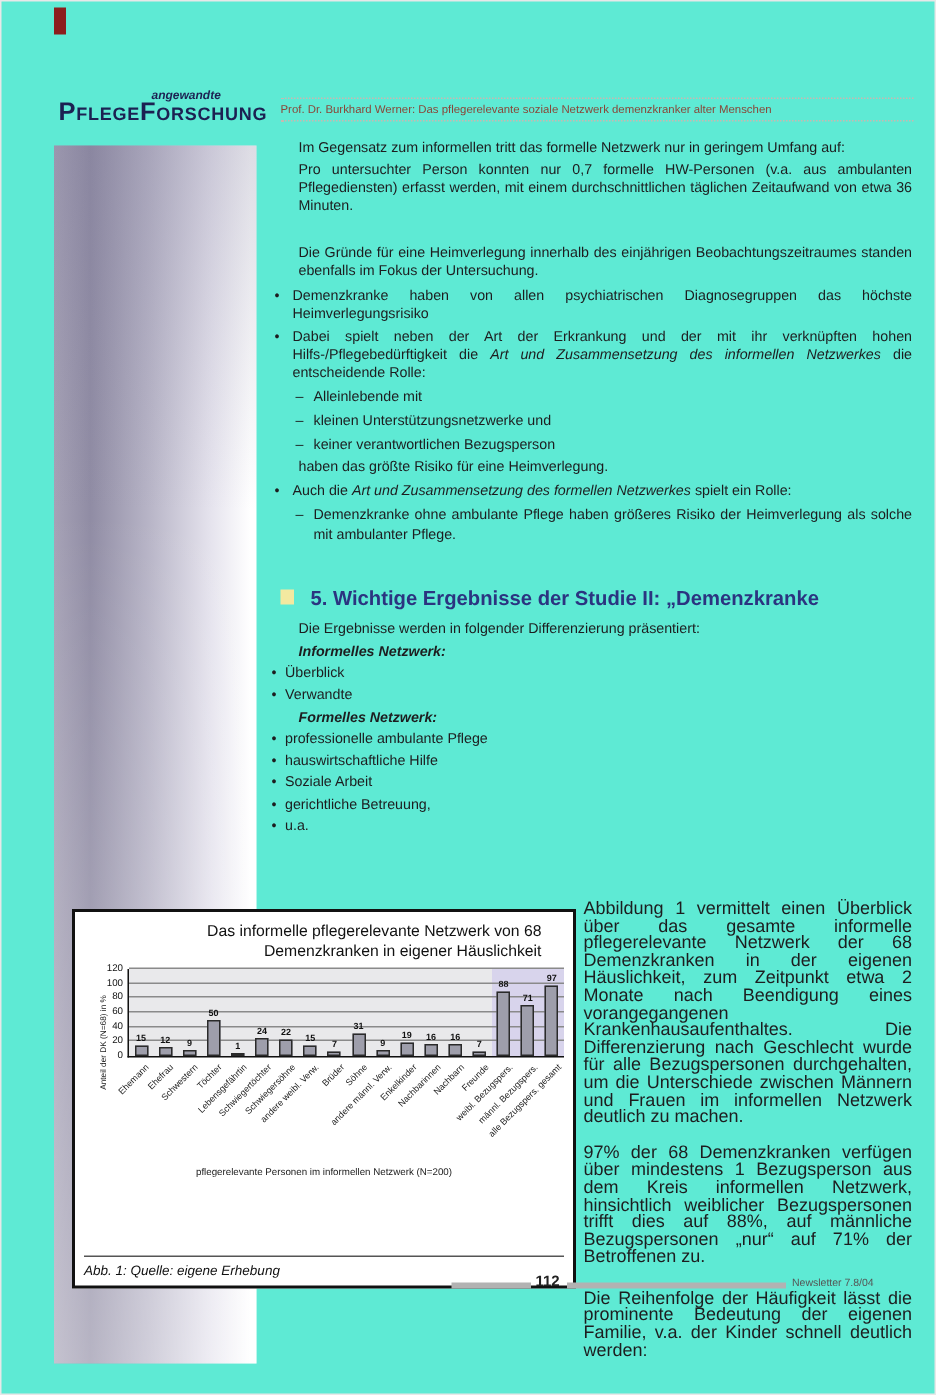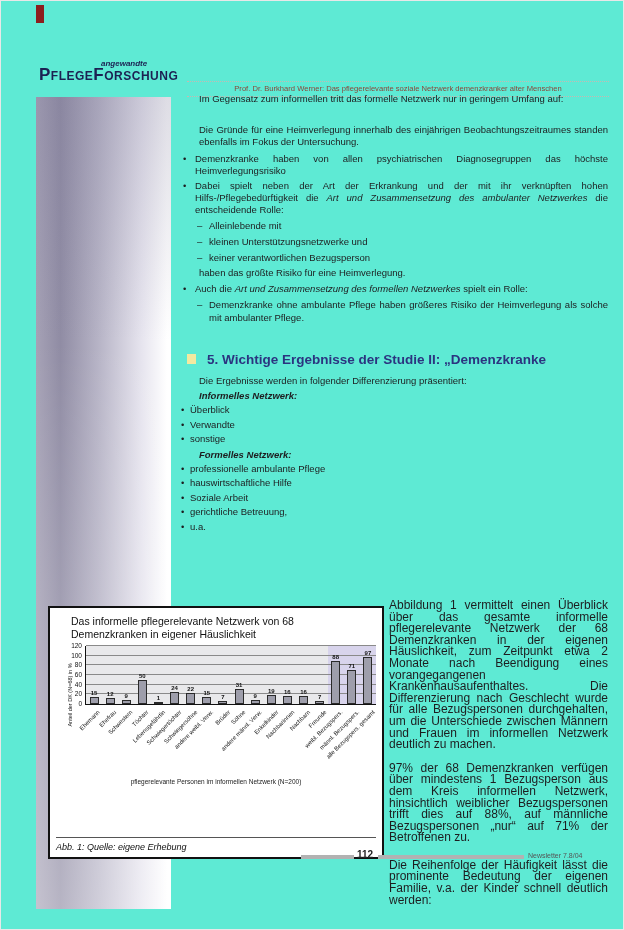--- a/index.html
+++ b/index.html
@@ -11,22 +11,22 @@
   .strip{position:absolute;left:35px;top:96px;width:135px;height:812px;
          background:linear-gradient(to right,#a6a2b6 0%,#908ca4 18%,#b9b6c8 48%,#e6e4ee 78%,#ffffff 97%);}
   .strip-fade{position:absolute;left:0;top:0;width:100%;height:100%;
          background:linear-gradient(to bottom,rgba(122,118,150,0.25) 0%,rgba(255,255,255,0) 30%,rgba(255,255,255,0.35) 100%);}
   .reg-mark{position:absolute;left:35px;top:4px;width:8px;height:18px;background:#8c1e1e;}
 
   
   .logo{position:absolute;left:38px;top:64px;}
   .logo-main{font-size:17px;font-weight:bold;color:#1c2152;font-variant:small-caps;letter-spacing:.5px;}
   .logo-small{position:absolute;left:62px;top:-6px;font-size:8px;font-style:italic;font-weight:bold;color:#1c2152;}
-  .article-title{position:absolute;left:186px;top:80px;width:422px;font-size:7.6px;color:#8a4638;
-                 text-align:center;padding:2px 0 3px 0;border-top:1px dotted #c8b8b0;border-bottom:1px dotted #c8b8b0;}
+  .article-title{position:absolute;left:186px;top:64px;width:422px;font-size:7.6px;color:#8a4638;
+                 text-align:left;padding:2px 0 3px 0;border-top:1px dotted #c8b8b0;border-bottom:1px dotted #c8b8b0;}
 
   
   .main-col{position:absolute;left:180px;top:92px;width:427px;font-size:9.5px;line-height:12px;text-align:justify;}
   .main-col p{margin:0 0 3px 0;padding-left:18px;}
   .gap20{margin-top:19px !important;}
   .bullet{position:relative;padding-left:14px;margin-bottom:3px;}
   .bullet::before{content:"\2022";position:absolute;left:2px;top:0;}
   .dash{position:relative;padding-left:28px;margin:3px 0 3px 0;line-height:13px;}
   .dash::before{content:"\2013";position:absolute;left:16px;top:0;}
   .close-line{padding-left:18px;margin-top:4px;}
@@ -42,21 +42,21 @@
   .net-item{position:relative;padding-left:9px;margin-bottom:4px;line-height:10.5px;}
   .net-item::before{content:"\2022";position:absolute;left:0;top:0;}
 
   
   .right-col{position:absolute;left:388px;top:599px;width:219px;font-size:12px;line-height:11.6px;text-align:justify;}
   .right-col p{margin:0 0 12px 0;}
 
   
   .chart-box{position:absolute;left:47px;top:605px;width:336px;height:253px;background:#fff;
              border:2px solid #111;box-sizing:border-box;display:flex;flex-direction:column;padding:7px 6px 5px 6px;}
-  .chart-title{font-size:10.5px;color:#111;text-align:left;line-height:13px;width:290px;margin:0 auto 5px auto;}
+  .chart-title{font-size:10.5px;color:#111;text-align:right;line-height:13px;width:290px;margin:0 auto 5px auto;}
   .chart-area{display:flex;flex-direction:row;}
   .chart-ylabel{width:10px;position:relative;}
   .chart-ylabel span{position:absolute;left:-18px;top:46px;transform:rotate(-90deg);transform-origin:center;
                      font-size:5.5px;white-space:nowrap;color:#222;}
   .chart-yticks{width:19px;position:relative;height:58px;}
   .chart-yticks span{position:absolute;right:3px;font-size:6.5px;color:#111;}
   .chart-main{flex:1;}
   .chart-plot{position:relative;height:58px;background:#e9e9eb;border-left:1px solid #111;border-bottom:1px solid #111;}
   .chart-highlight{position:absolute;right:0;top:0;bottom:0;width:16.7%;background:#d8d4ec;}
   .gridline{position:absolute;left:0;right:0;height:1px;background:#8a8a8a;}
@@ -88,46 +88,46 @@
 
   <div class="logo">
     <span class="logo-small">angewandte</span>
     <span class="logo-main">PflegeForschung</span>
   </div>
 
   <div class="article-title">Prof. Dr. Burkhard Werner: Das pflegerelevante soziale Netzwerk demenzkranker alter Menschen</div>
 
   <div class="main-col">
     <p>Im Gegensatz zum informellen tritt das formelle Netzwerk nur in geringem Umfang auf:</p>
+    <p>Pro untersuchter Person konnten nur 0,7 formelle HW-Personen (v.a. aus ambulanten Pflegediensten) erfasst werden, mit einem durchschnittlichen täglichen Zeitaufwand von etwa 36 Minuten.</p>
     <p class="gap20">Die Gründe für eine Heimverlegung innerhalb des einjährigen Beobachtungszeitraumes standen ebenfalls im Fokus der Untersuchung.</p>
 
     <div class="bullet" style="margin-top:5px;">Demenzkranke haben von allen psychiatrischen Diagnosegruppen das höchste Heimverlegungsrisiko</div>
     <div class="bullet">
-      <span>Dabei spielt neben der Art der Erkrankung und der mit ihr verknüpften hohen Hilfs-/Pflegebedürftigkeit die </span><span class="ital">Art und Zusammensetzung des ambulanter Netzwerkes</span><span> die entscheidende Rolle:</span>
+      <span>Dabei spielt neben der Art der Erkrankung und der mit ihr verknüpften hohen Hilfs-/Pflegebedürftigkeit die </span><span class="ital">Art und Zusammensetzung des informellen Netzwerkes</span><span> die entscheidende Rolle:</span>
     </div>
     <div class="dash">Alleinlebende mit</div>
     <div class="dash">kleinen Unterstützungsnetzwerke und</div>
     <div class="dash">keiner verantwortlichen Bezugsperson</div>
     <p class="close-line">haben das größte Risiko für eine Heimverlegung.</p>
     <div class="bullet" style="margin-top:4px;">
       <span>Auch die </span><span class="ital">Art und Zusammensetzung des formellen Netzwerkes</span><span> spielt ein Rolle:</span>
     </div>
     <div class="dash">Demenzkranke ohne ambulante Pflege haben größeres Risiko der Heimverlegung als solche mit ambulanter Pflege.</div>
 
     <div class="sec5">
       <span class="hl"></span>
       <div class="sec5-l1">5. Wichtige Ergebnisse der Studie II: „Demenzkranke</div>
     </div>
 
     <p class="sec5-intro">Die Ergebnisse werden in folgender Differenzierung präsentiert:</p>
 
     <p class="net-title">Informelles Netzwerk:</p>
     <div class="net-item">Überblick</div>
     <div class="net-item">Verwandte</div>
-    <div class="net-item">sonstige</div>
 
     <p class="net-title gap20">Formelles Netzwerk:</p>
     <div class="net-item">professionelle ambulante Pflege</div>
     <div class="net-item">hauswirtschaftliche Hilfe</div>
     <div class="net-item">Soziale Arbeit</div>
     <div class="net-item">gerichtliche Betreuung,</div>
     <div class="net-item">u.a.</div>
   </div>
 
   <div class="chart-box">

